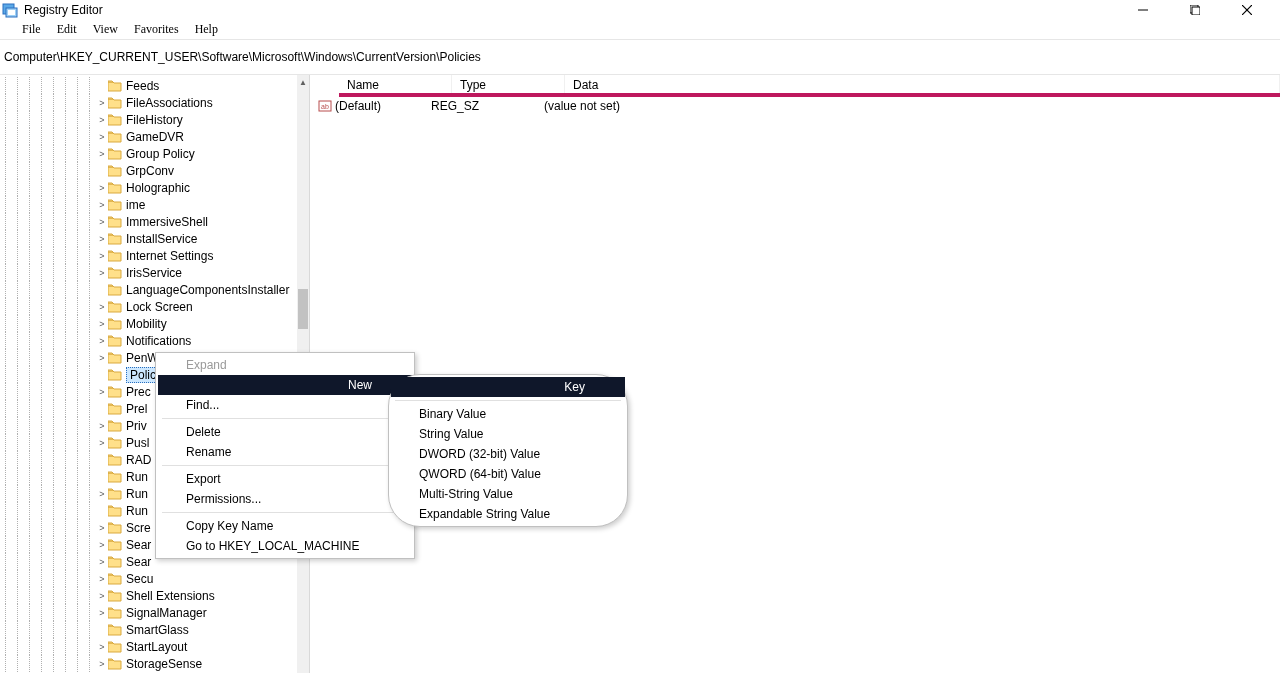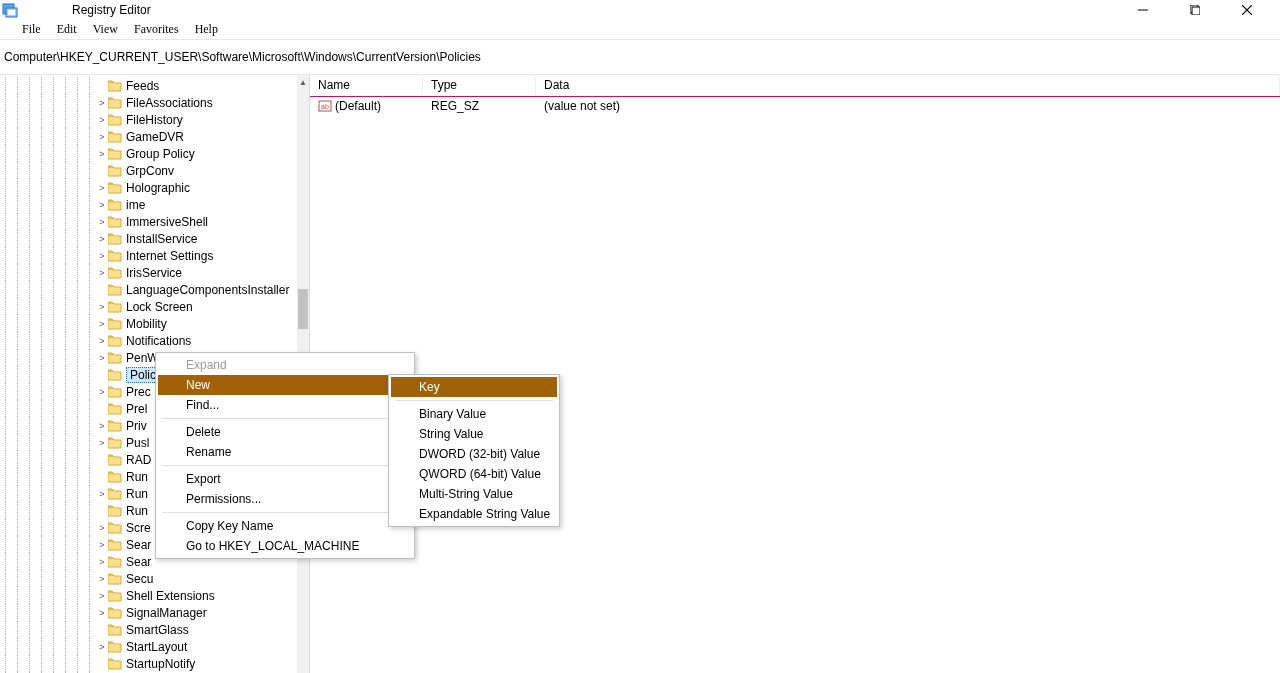--- a/index.html
+++ b/index.html
@@ -19,21 +19,21 @@
   height: 20px;
   display: flex;
   align-items: center;
   padding: 0 2px;
   position: relative;
 }
 .titlebar .app-icon {
   width: 16px; height: 16px;
   margin-right: 6px;
 }
-.titlebar .title { flex: 1; margin-left: 48px; }
+.titlebar .title { flex: 1; }
 .win-controls {
   position: absolute;
   right: 0;
   top: 0;
   display: flex;
   gap: 22px;
   padding-right: 18px;
 }
 .win-btn { width: 30px; height: 20px; display:flex; align-items:center; justify-content:center; }
 
@@ -131,21 +131,22 @@
   background: #cde8ff;
   border: 1px dotted #2a6fbf;
   padding: 0 3px;
 }
 
 
 .list-pane { flex: 1; }
 .list-header {
   display: flex;
   height: 22px;
-  border-bottom: 1px solid #be185d;
+  border-bottom: 4px solid #be185d;
+  margin-left: 29px;
 }
 .col-h {
   padding: 3px 8px;
   border-right: 1px solid #f0f0f0;
   color: #000;
 }
 .col-name { width: 113px; }
 .col-type { width: 113px; }
 .col-data { flex: 1; }
 .list-row { display:flex; height:18px; align-items:center; }
@@ -163,35 +164,35 @@
   box-shadow: 2px 2px 5px rgba(0,0,0,0.2);
   padding: 2px;
   font-size: 12px;
 }
 .cm-item {
   padding: 3px 40px 3px 28px;
   position:relative;
   white-space:nowrap;
 }
 .cm-item.disabled { color:#9a9a9a; }
-.cm-item.highlight { background:#a16207; color:#fff; }
+.cm-item.highlight { background:#0f172a; color:#fff;text-align:right; }
 .cm-sep {
   height: 1px;
   background:#e0e0e0;
   margin: 3px 4px;
 }
 .cm-arrow {
   position:absolute;
   right: 8px;
   top: 50%;
   transform: translateY(-50%);
   font-size:9px;
 }
 #context-menu-main { left: 155px; top: 352px; width: 260px; }
-#context-menu-sub { left: 388px; top: 374px; width: 172px; }
+#context-menu-sub { left: 388px; top: 374px; width: 240px; border-radius: 32px; }
 .subgutter {
   height: 1px;
   background: #e0e0e0;
   margin: 3px 4px;
 }
 </style>
 </head>
 <body>
 
 <div class="titlebar">
@@ -912,40 +913,20 @@
               <span class="vline"></span>
             </span>
             <span class="expander">&gt;</span>
             <span class="folder-icon">
               <svg width="14" height="12" viewBox="0 0 14 12">
                 <path d="M0 2 L5 2 L6 3 L13 3 L13 11 L0 11 Z" fill="#ffe08a" stroke="#d9a93f"></path>
                 <path d="M0 1 L4 1 L5 2 L0 2 Z" fill="#ffe9a8" stroke="#d9a93f"></path>
               </svg>
             </span>
             <span class="node-label">StartLayout</span>
-          </div>
-          <div class="node">
-            <span class="indent-lines">
-              <span class="vline"></span>
-              <span class="vline"></span>
-              <span class="vline"></span>
-              <span class="vline"></span>
-              <span class="vline"></span>
-              <span class="vline"></span>
-              <span class="vline"></span>
-              <span class="vline"></span>
-            </span>
-            <span class="expander"></span>
-            <span class="folder-icon">
-              <svg width="14" height="12" viewBox="0 0 14 12">
-                <path d="M0 2 L5 2 L6 3 L13 3 L13 11 L0 11 Z" fill="#ffe08a" stroke="#d9a93f"></path>
-                <path d="M0 1 L4 1 L5 2 L0 2 Z" fill="#ffe9a8" stroke="#d9a93f"></path>
-              </svg>
-            </span>
-            <span class="node-label">StartupNotify</span>
           </div>
           <div class="node">
             <span class="indent-lines">
               <span class="vline"></span>
               <span class="vline"></span>
               <span class="vline"></span>
               <span class="vline"></span>
               <span class="vline"></span>
               <span class="vline"></span>
               <span class="vline"></span>

